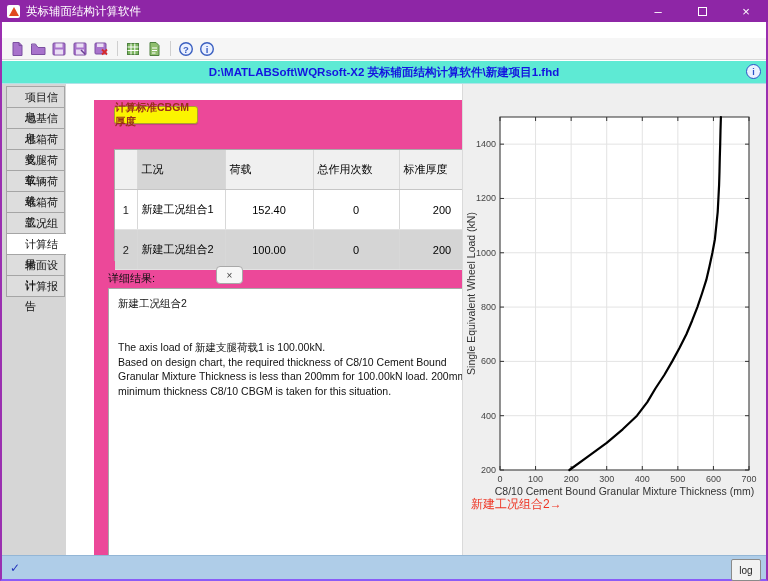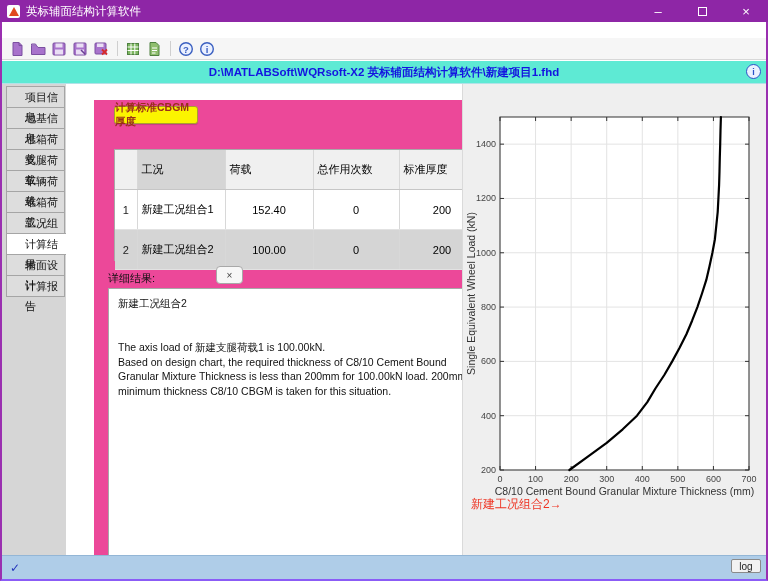--- a/index.html
+++ b/index.html
@@ -81,21 +81,21 @@
   .chart-svg { position: absolute; left: 0; top: 0; }
   .tick { font: 9px "Liberation Sans", sans-serif; fill: #454545; }
   .axlabel { font: 10.5px "Liberation Sans", sans-serif; fill: #333; }
   .annot { font: 12px "Liberation Sans", sans-serif; }
 
   
   .statusbar { position: absolute; left: 0; right: 0; bottom: 0; height: 24px; background: #AFCDE8;
     border-top: 1px solid #93B6D6; display: flex; align-items: center; padding-left: 8px;
     color: #1A1ACC; font-size: 11px; font-weight: bold; }
   .status-check { color: #2233BB; margin-right: 6px; font-size: 12px; }
-  .log-btn { position: absolute; right: 5px; top: 3px; width: 30px; height: 14px; background: #F2F2F2;
+  .log-btn { position: absolute; right: 5px; top: 3px; width: 30px; height: 22px; background: #F2F2F2;
     border: 1px solid #8A8A8A; border-radius: 2px; font-size: 10px; font-weight: normal; color: #222;
     display: flex; align-items: center; justify-content: center; }
 </style>
 </head>
 <body>
 
 <div class="window">
 
   <div class="titlebar">
     <span class="app-icon"></span>

